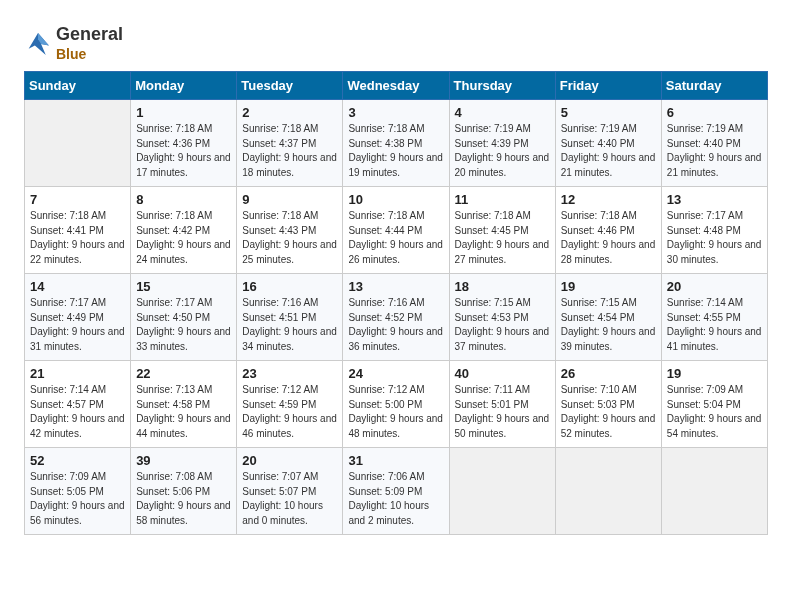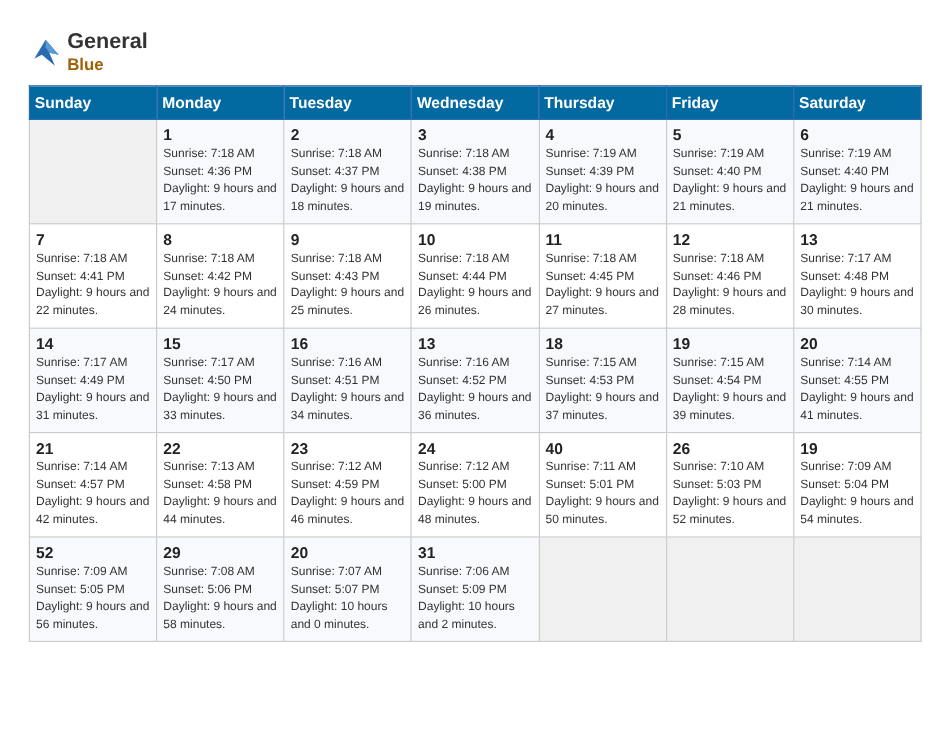--- a/index.html
+++ b/index.html
@@ -229,21 +229,21 @@
           <span class="day-number">19</span>
           <div class="day-info">Sunrise: 7:09 AM<br>Sunset: 5:04 PM<br>Daylight: 9 hours and 54 minutes.</div>
         </td>
       </tr>
       <tr>
         <td>
           <span class="day-number">52</span>
           <div class="day-info">Sunrise: 7:09 AM<br>Sunset: 5:05 PM<br>Daylight: 9 hours and 56 minutes.</div>
         </td>
         <td>
-          <span class="day-number">29</span>
+          <span class="day-number">39</span>
           <div class="day-info">Sunrise: 7:08 AM<br>Sunset: 5:06 PM<br>Daylight: 9 hours and 58 minutes.</div>
         </td>
         <td>
           <span class="day-number">20</span>
           <div class="day-info">Sunrise: 7:07 AM<br>Sunset: 5:07 PM<br>Daylight: 10 hours and 0 minutes.</div>
         </td>
         <td>
           <span class="day-number">31</span>
           <div class="day-info">Sunrise: 7:06 AM<br>Sunset: 5:09 PM<br>Daylight: 10 hours and 2 minutes.</div>
         </td>

